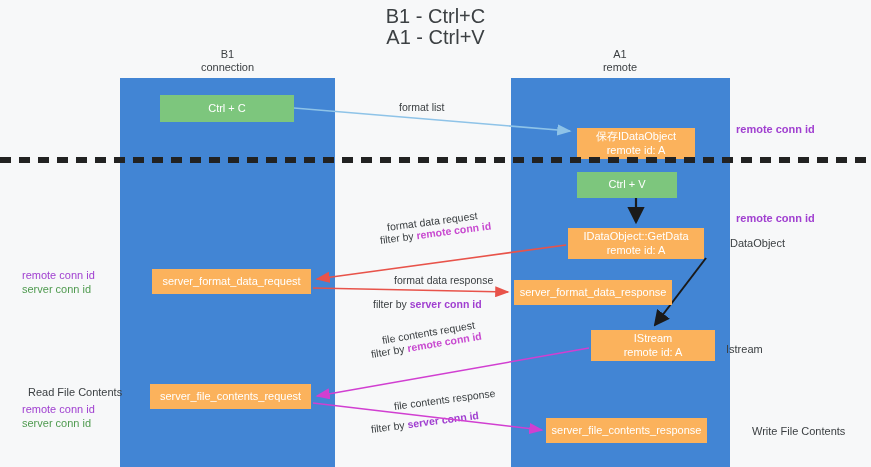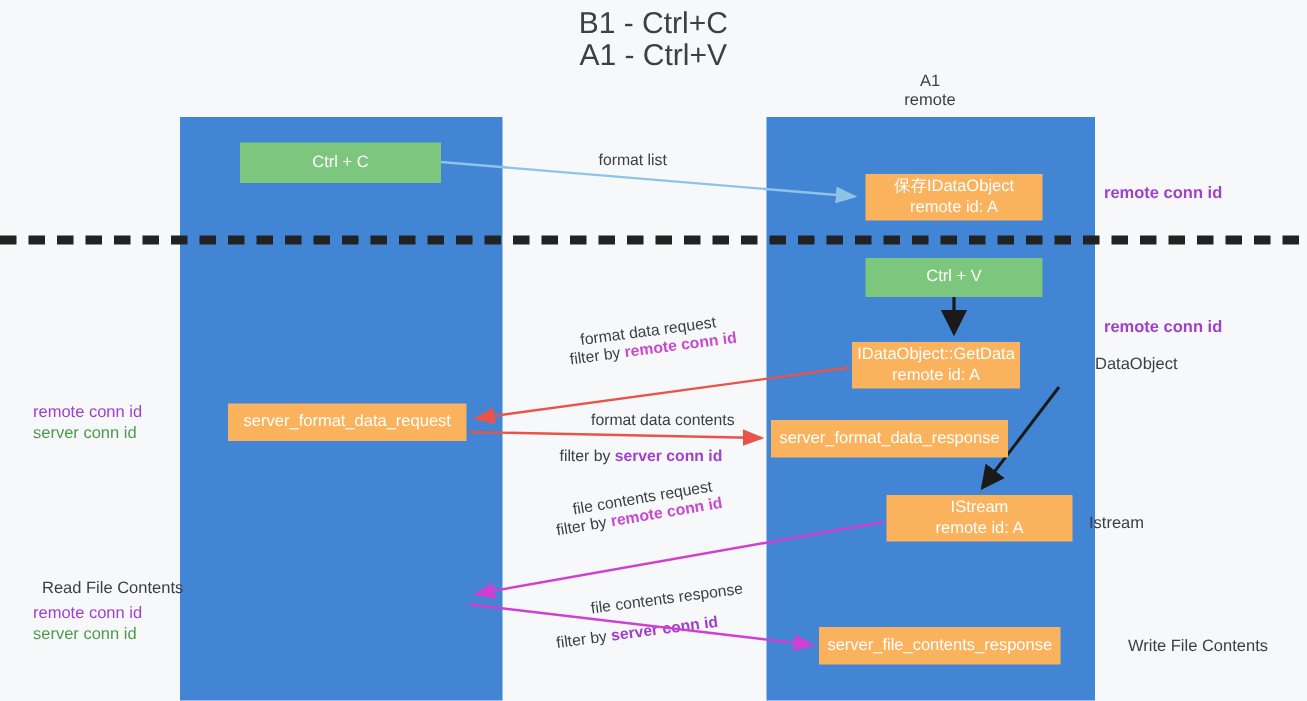--- a/index.html
+++ b/index.html
@@ -35,23 +35,23 @@
   .node{
     position:absolute;display:flex;align-items:center;justify-content:center;
     text-align:center;color:#ffffff;font-size:11px;line-height:13.5px;
     white-space:pre-line;box-sizing:border-box;padding:2px 4px;
     z-index:5;
   }
   .node.green{background:#7dc67d;}
   .node.orange{background:#fbb25c;}
 
   #n-ctrlc   {left:160px;top:95px;width:134px;height:27px;}
-  #n-save    {left:577px;top:116px;width:118px;height:31px;}
-  #n-ctrlv   {left:577px;top:172px;width:118px;height:26px;}
-  #n-getdata {left:568px;top:228px;width:112px;height:31px;}
+  #n-save    {left:577px;top:128px;width:118px;height:31px;}
+  #n-ctrlv   {left:577px;top:172px;width:100px;height:26px;}
+  #n-getdata {left:568px;top:228px;width:136px;height:31px;}
   #n-sfdreq  {left:152px;top:269px;width:159px;height:25px;}
   #n-sfdresp {left:514px;top:280px;width:158px;height:25px;}
   #n-istream {left:591px;top:330px;width:124px;height:31px;}
   #n-sfcreq  {left:150px;top:384px;width:161px;height:25px;}
   #n-sfcresp {left:546px;top:418px;width:161px;height:25px;}
 
   
   .side{position:absolute;font-size:11px;line-height:14px;}
   .side.bold{font-weight:bold;}
   .c-purple{color:#a03fd0;}
@@ -93,20 +93,22 @@
 </head>
 <body>
 
 <div id="stage">
 
   <div class="lane" id="lane-b1"></div>
   <div class="lane" id="lane-a1"></div>
 
   <div id="diagram-title">B1 - Ctrl+C
 A1 - Ctrl+V</div>
+  <div class="lane-header" id="header-b1">B1
+connection</div>
   <div class="lane-header" id="header-a1">A1
 remote</div>
 
   <svg id="edges" viewBox="0 0 871 467">
     <defs>
       <marker id="ar-blue" markerWidth="9" markerHeight="7" refX="8" refY="3.5" orient="auto">
         <polygon points="0,0 9,3.5 0,7" fill="#8ec3e8"></polygon>
       </marker>
       <marker id="ar-black" markerWidth="8" markerHeight="8" refX="7" refY="4" orient="auto">
         <polygon points="0,0 8,4 0,8" fill="#1a1a1a"></polygon>
@@ -141,30 +143,31 @@
   <div class="node green" id="n-ctrlc">Ctrl + C</div>
   <div class="node orange" id="n-save">保存IDataObject
 remote id: A</div>
   <div class="node green" id="n-ctrlv">Ctrl + V</div>
   <div class="node orange" id="n-getdata">IDataObject::GetData
 remote id: A</div>
   <div class="node orange" id="n-sfdreq">server_format_data_request</div>
   <div class="node orange" id="n-sfdresp">server_format_data_response</div>
   <div class="node orange" id="n-istream">IStream
 remote id: A</div>
+  <div class="node orange" id="n-sfcreq">server_file_contents_request</div>
   <div class="node orange" id="n-sfcresp">server_file_contents_response</div>
 
   <div class="elabel" id="el-formatlist">format list</div>
 
   <div class="elabel rot-up" id="el-fdr1">format data request</div>
   <div class="elabel rot-up" id="el-fdr2">
     <span>filter by </span><b class="lbl-pink">remote conn id</b>
   </div>
 
-  <div class="elabel" id="el-fdresp1">format data contents</div>
+  <div class="elabel" id="el-fdresp1">format data response</div>
   <div class="elabel" id="el-fdresp2">
     <span>filter by </span><b class="lbl-purple">server conn id</b>
   </div>
 
   <div class="elabel rot-up9" id="el-fcr1">file contents request</div>
   <div class="elabel rot-up9" id="el-fcr2">
     <span>filter by </span><b class="lbl-pink">remote conn id</b>
   </div>
 
   <div class="elabel rot-up" id="el-fcresp1">file contents response</div>

